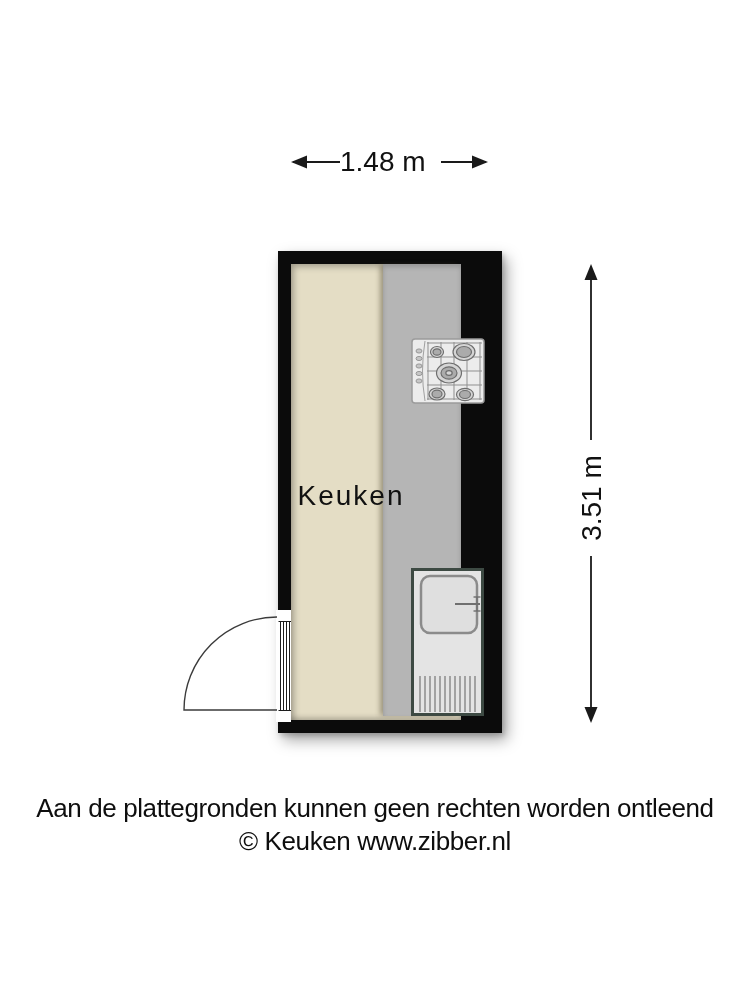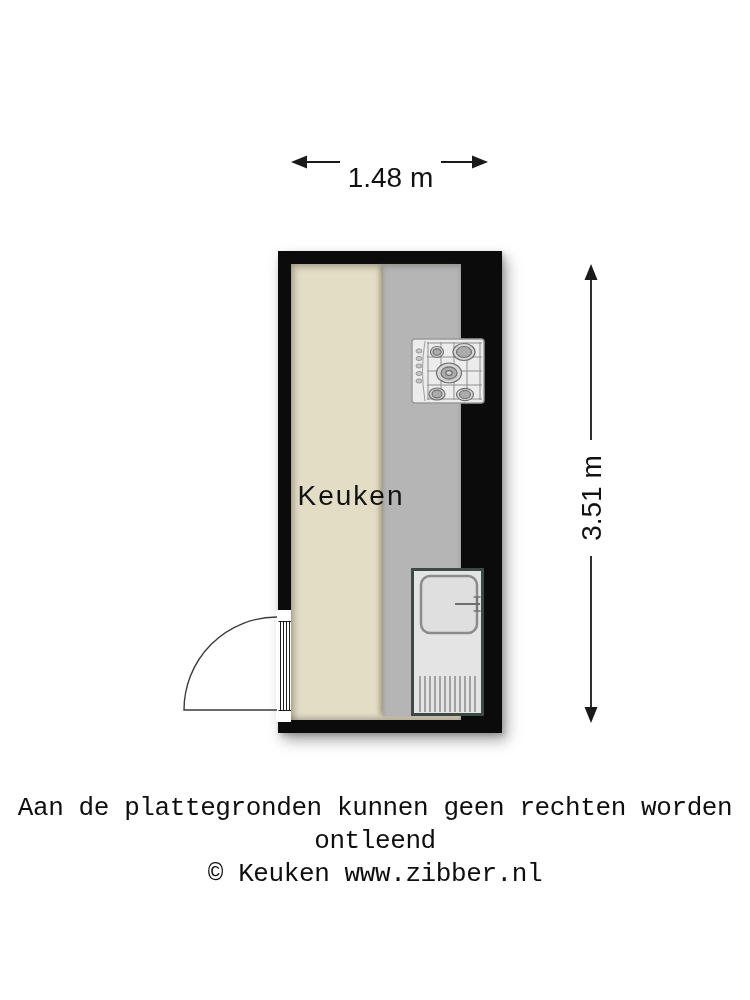--- a/index.html
+++ b/index.html
@@ -29,27 +29,27 @@
   }
   .stove{position:absolute;left:120px;top:74px;width:74px;height:66px;}
   .sink{position:absolute;left:120px;top:304px;width:73px;height:148px;}
   .door-opening{
     position:absolute;left:276px;top:610px;width:15px;height:112px;background:#ffffff;
   }
   
   .overlay{position:absolute;left:0;top:0;width:750px;height:1000px;pointer-events:none;}
   
   .dim-label{position:absolute;font-size:28px;color:#111;white-space:nowrap;}
-  #dim-h{left:340px;top:146px;width:101px;text-align:center;margin-top:16px;}
+  #dim-h{left:340px;top:146px;width:101px;text-align:left;}
   #dim-v{left:541px;top:483px;width:100px;height:30px;text-align:center;
          transform:rotate(-90deg);transform-origin:center center;}
   
   .footer{
     position:absolute;left:0;top:792px;width:750px;text-align:center;
-    font-size:26px;line-height:33px;letter-spacing:-0.4px;color:#0e0e0e;font-family:Liberation Mono, monospace;
+    font-size:26px;line-height:33px;letter-spacing:-0.4px;color:#0e0e0e;
   }
 </style>
 </head>
 <body>
 
 <div id="canvas">
 
   <div class="plan" style="background-color: rgb(11, 11, 11);">
     <div class="room" style="background-color: rgb(228, 221, 197);">
 

